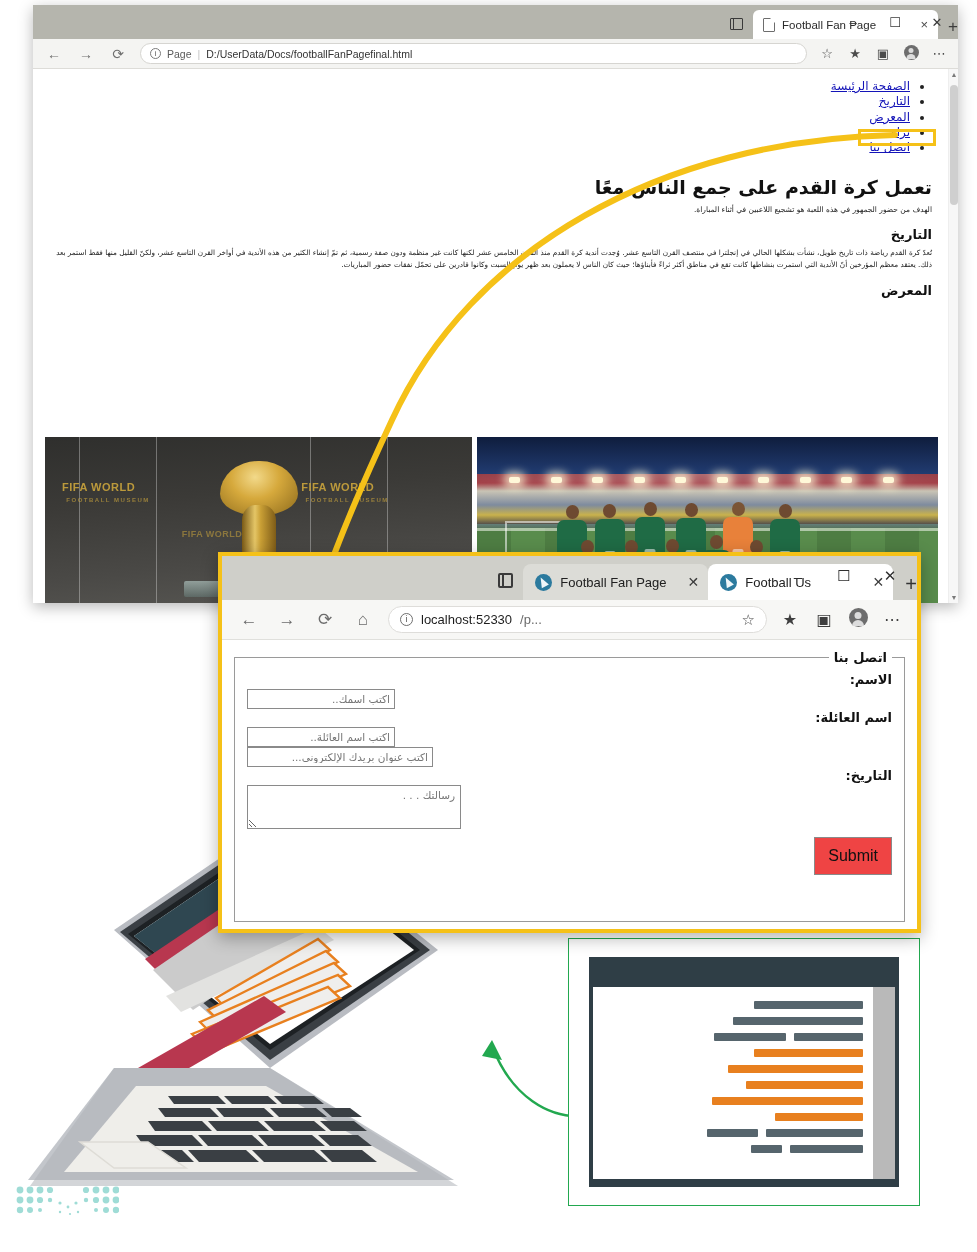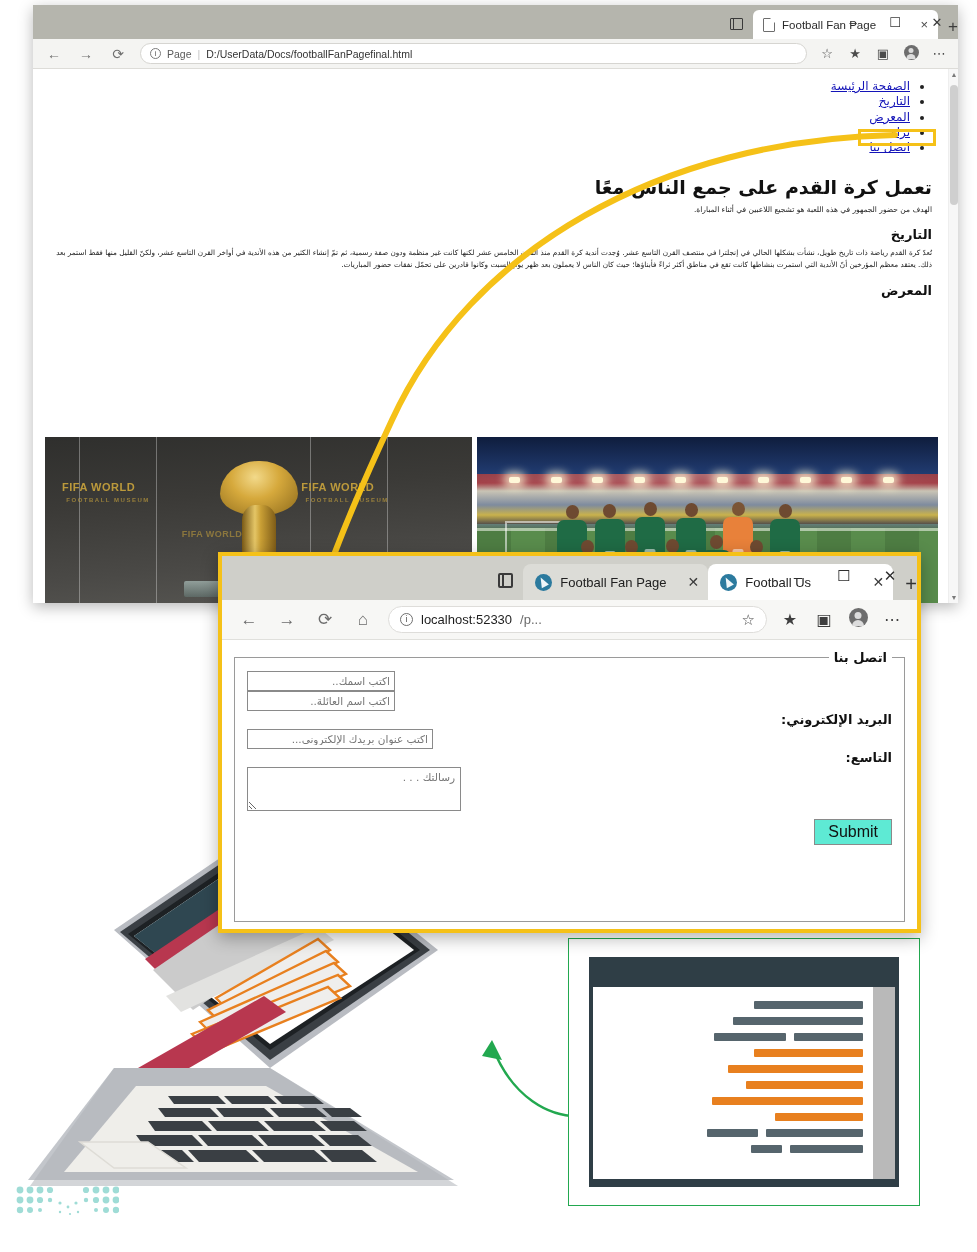--- a/index.html
+++ b/index.html
@@ -252,21 +252,21 @@
     border:1.3px solid #8a8a8a; background:#fff; direction:rtl; position:relative;
     font-size: 10.5px; color:#8a8a8a; padding: 3px 5px; text-align:right; letter-spacing:1px;
     font-family:"DejaVu Sans","Liberation Sans",sans-serif;
   }
   .ftextarea:after{
     content:""; position:absolute; left:2px; bottom:2px; width:9px; height:9px;
     background: repeating-linear-gradient(135deg, #9a9a9a 0 1px, transparent 1px 3px);
   }
   .submitrow { display:flex; justify-content:flex-start; margin-top: 8px; }
   .submit-btn {
-    background:#5eead4; border:1.4px solid #8a8a8a; padding: 3px 13px;
+    background:#ef4444; border:1.4px solid #8a8a8a; padding: 9px 13px;
     font-size: 16px; color:#111; font-family:"Liberation Sans",sans-serif; cursor:pointer;
   }
 
   
   .laptop-wrap { position:absolute; left: 18px; top: 800px; width: 470px; height: 400px; z-index: 4; }
 
   
   .codepanel {
     position:absolute; left: 568px; top: 938px; width: 352px; height: 268px;
     border: 1.6px solid #22a84f; background:#fff; z-index: 6; padding: 18px 20px;
@@ -490,28 +490,29 @@
       <span class="rtico2">★</span>
       <span class="rtico2">▣</span>
       <span class="rtico2"><i class="avatar-ic2"></i></span>
       <span class="rtico2">⋯</span>
     </div>
 
     <div class="page2">
       <fieldset class="contact">
         <legend>اتصل بنا</legend>
 
+        <label class="flabel">الاسم:</label>
         <input class="finput" placeholder="اكتب اسمك.." style="">
 
+        <label class="flabel">اسم العائلة:</label>
         <input class="finput" placeholder="اكتب اسم العائلة.." style="">
 
-        <label class="flabel">البريد الإلكتروني:</label>
         <input class="finput email" placeholder="اكتب عنوان بريدك الإلكتروني..." style="">
 
-        <label class="flabel">التاسع:</label>
+        <label class="flabel">التاريخ:</label>
         <textarea class="ftextarea" placeholder="رسالتك . . ." style=""></textarea>
 
         <div class="submitrow">
           <button class="submit-btn">Submit</button>
         </div>
       </fieldset>
     </div>
   </div>
 
   <svg class="laptop-wrap" viewBox="0 0 470 400">

